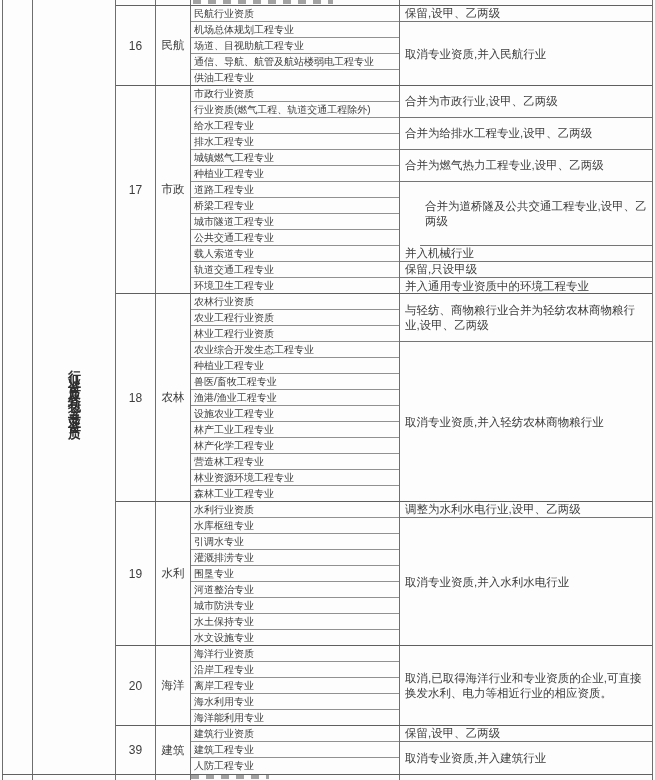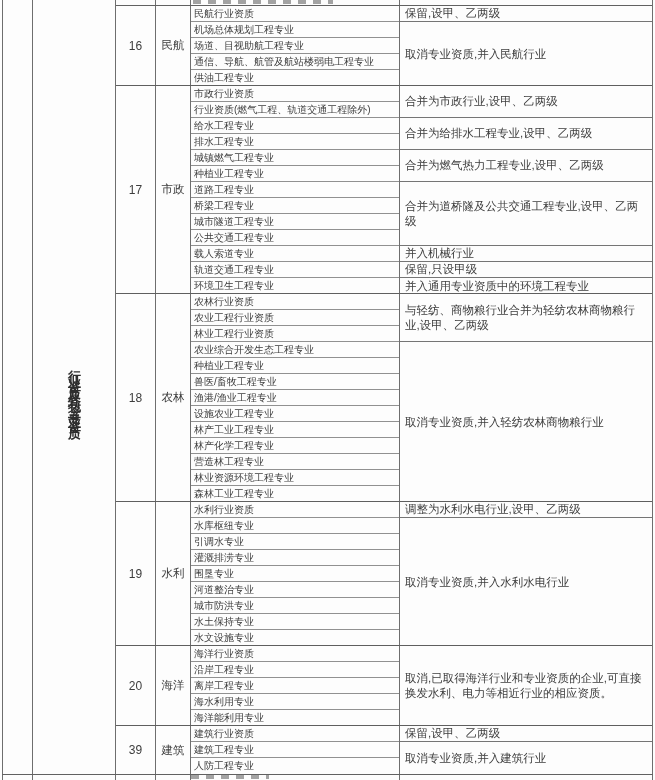--- a/index.html
+++ b/index.html
@@ -101,21 +101,21 @@
             <div class="col-res">
               <div class="res-group" style="height: 32px;">
                 <div class="res-text">合并为市政行业,设甲、乙两级</div>
               </div>
               <div class="res-group" style="height: 32px;">
                 <div class="res-text">合并为给排水工程专业,设甲、乙两级</div>
               </div>
               <div class="res-group" style="height: 32px;">
                 <div class="res-text">合并为燃气热力工程专业,设甲、乙两级</div>
               </div>
-              <div class="res-group" style="height: 64px;">
+              <div class="res-group" style="height: 64px; margin-left: 20px;">
                 <div class="res-text">合并为道桥隧及公共交通工程专业,设甲、乙两级</div>
               </div>
               <div class="res-group" style="height: 16px;">
                 <div class="res-text">并入机械行业</div>
               </div>
               <div class="res-group" style="height: 16px;">
                 <div class="res-text">保留,只设甲级</div>
               </div>
               <div class="res-group" style="height: 16px;">
                 <div class="res-text">并入通用专业资质中的环境工程专业</div>

